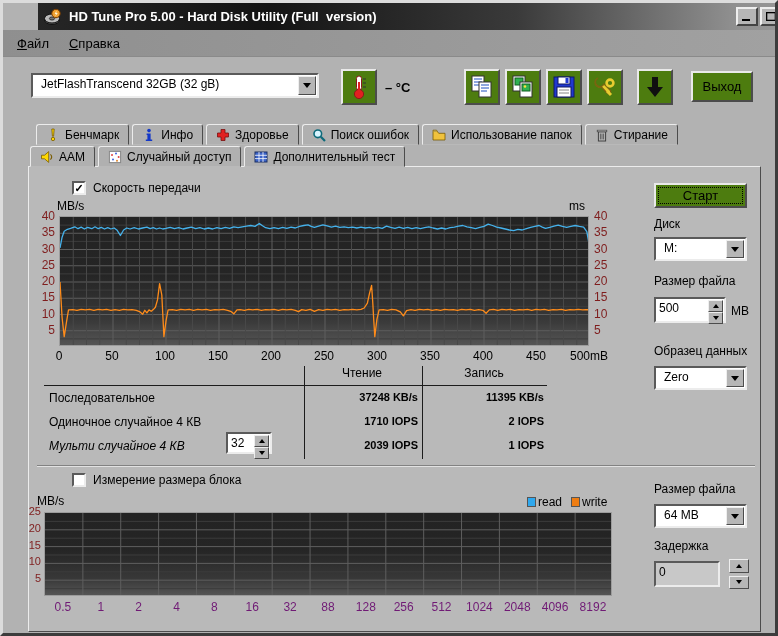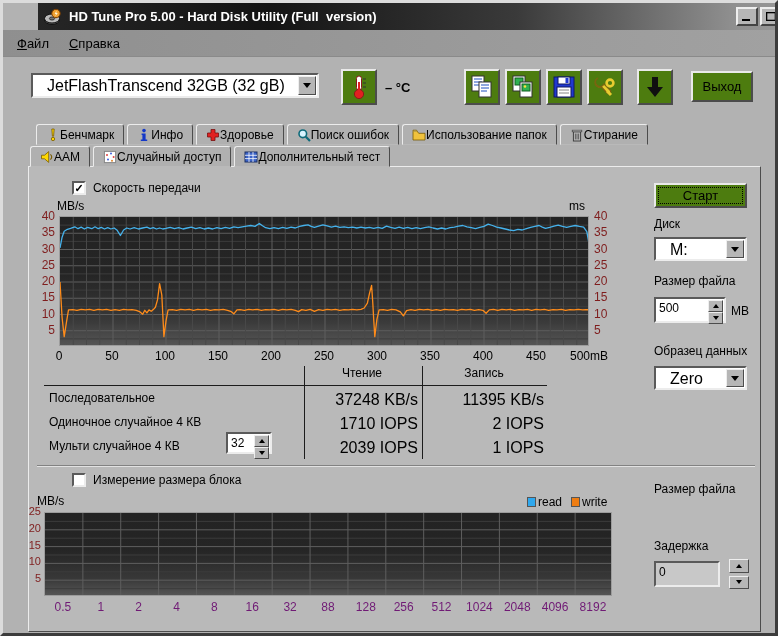--- a/index.html
+++ b/index.html
@@ -19,58 +19,58 @@
     border-color:#eee #444 #444 #eee; display:flex; align-items:center; justify-content:center; padding:0; }
   
   .menubar { position:absolute; left:0; top:27px; width:772px; height:27px;
     background:linear-gradient(90deg,#8f8f8f,#a1a1a1); border-bottom:1px solid #8a8a8a;
     display:flex; align-items:center; padding-left:4px; }
   .menu-item { font-size:13px; color:#000; padding:3px 10px; cursor:default; }
   .btn { background:#4d7c0f; border:2px solid; border-color:#e9e9e9 #4c4c4c #4c4c4c #e9e9e9;
     font-size:13px; color:#000; display:flex; align-items:center; justify-content:center; }
   .combo { position:absolute; display:flex; background:#fff; border:2px solid;
     border-color:#5a5a5a #ececec #ececec #5a5a5a; }
-  .combo-text { flex:1; font-size:16px; padding:2px 14px; white-space:nowrap; overflow:hidden; }
+  .combo-text { flex:1; font-size:12px; padding:2px 8px; white-space:nowrap; overflow:hidden; }
   .combo-btn { width:18px; margin:1px; background:#b6b6b6; border:1px solid;
     border-color:#eee #4c4c4c #4c4c4c #eee; display:flex; align-items:center; justify-content:center; }
   .arr-down { width:0; height:0; border:4px solid transparent; border-top:5px solid #000; margin-top:4px; }
   .arr-up-s { width:0; height:0; border:3px solid transparent; border-bottom:4px solid #000; margin-bottom:3px; }
   .arr-dn-s { width:0; height:0; border:3px solid transparent; border-top:4px solid #000; margin-top:3px; }
   .spin { position:absolute; display:flex; background:#fff; border:2px solid;
     border-color:#5a5a5a #ececec #ececec #5a5a5a; }
   .spin-text { flex:1; font-size:12px; padding:2px 3px; }
   .spin-btns { width:15px; margin:1px; display:flex; flex-direction:column; }
   .spin-b { flex:1; background:#b6b6b6; border:1px solid; border-color:#eee #4c4c4c #4c4c4c #eee;
     display:flex; align-items:center; justify-content:center; padding:0; }
   .label { position:absolute; font-size:12px; color:#000; white-space:nowrap; }
   .check-row { position:absolute; display:flex; align-items:center; gap:7px; }
   .check-box { width:14px; height:14px; background:#fff; border:2px solid;
     border-color:#5a5a5a #ececec #ececec #5a5a5a; font-size:11px; font-weight:bold;
     display:flex; align-items:center; justify-content:center; line-height:1; }
   .check-label { font-size:12px; }
   
   .tab-row { position:absolute; display:flex; gap:3px; z-index:3; }
-  .tab { display:flex; align-items:center; padding:0 9px; height:21px;
+  .tab { display:flex; align-items:center; gap:5px; padding:0 9px; height:21px;
     background:#b0b0b0; border:1px solid; border-color:#ececec #4c4c4c #b9b9b9 #ececec;
     border-radius:3px 3px 0 0; font-size:12px; white-space:nowrap; }
   .tab .icon { display:flex; width:14px; height:14px; }
   .tab.active { height:27px; margin-top:-4px; background:#b9b9b9; border-bottom:none;
     z-index:5; padding-top:2px; }
   
   #panel { position:absolute; left:25px; top:163px; width:733px; height:466px;
     background:#b9b9b9; border:1px solid; border-color:#ececec #4c4c4c #4c4c4c #ececec; z-index:1; }
   .plot { position:absolute; border:1px solid #9c9c9c;
     background:linear-gradient(180deg,#232323 0%,#252525 45%,#383838 80%,#555 100%); }
   .ytick { position:absolute; font-size:12px; color:#7f1d1d; }
   .xtick { position:absolute; font-size:12px; color:#000; text-align:center; width:52px; }
   .xcat-row { position:absolute; display:flex; }
   .xcat { flex:1; text-align:center; font-size:12px; color:#701a75; }
   .tline { position:absolute; background:#1c1c1c; }
   .stat-label { position:absolute; font-size:12px; }
-  .stat-val { position:absolute; font-size:16px; font-weight:normal; text-align:right; }
+  .stat-val { position:absolute; font-size:11px; font-weight:bold; text-align:right; }
   .col-head { position:absolute; font-size:12px; text-align:center; width:100px; }
   .divider { position:absolute; height:2px; border-top:1px solid #828282; border-bottom:1px solid #e2e2e2; }
   .legend { position:absolute; display:flex; align-items:center; gap:9px; }
   .legend-item { display:flex; align-items:center; gap:2px; font-size:12px; }
   .swatch { width:9px; height:10px; border:1px solid #555; }
   .focus-dots { outline:1px dotted #000; outline-offset:-5px; }
 </style>
 </head>
 <body>
 
@@ -389,21 +389,21 @@
       <div class="tline" style="left:393px; top:199px; width:1px; height:93px;"></div>
 
       <div class="stat-label" style="left:20px; top:224px;">Последовательное</div>
       <div class="stat-val" style="left:277px; top:224px; width:112px;">37248 KB/s</div>
       <div class="stat-val" style="left:395px; top:224px; width:120px;">11395 KB/s</div>
 
       <div class="stat-label" style="left:20px; top:248px;">Одиночное случайное 4 КВ</div>
       <div class="stat-val" style="left:277px; top:248px; width:112px;">1710 IOPS</div>
       <div class="stat-val" style="left:395px; top:248px; width:120px;">2 IOPS</div>
 
-      <div class="stat-label" style="left:20px; top:272px;">Мульти случайное 4 КВ</div>
+      <div class="stat-label" style="left:20px; top:272px;font-style:italic;">Мульти случайное 4 КВ</div>
       <div class="spin" style="left:197px; top:265px; width:46px; height:22px;">
         <span class="spin-text">32</span>
         <span class="spin-btns">
           <button class="spin-b">
               <span class="arr-up-s"></span>
             </button>
           <button class="spin-b">
               <span class="arr-dn-s"></span>
             </button>
         </span>
@@ -502,20 +502,26 @@
     <span class="label" style="left:702px; top:137px;">MB</span>
     <span class="label" style="left:625px; top:177px;">Образец данных</span>
     <div class="combo" style="left:625px; top:199px; width:93px; height:24px;">
       <span class="combo-text">Zero</span>
       <span class="combo-btn">
           <span class="arr-down"></span>
         </span>
     </div>
 
     <span class="label" style="left:625px; top:315px;">Размер файла</span>
+    <div class="combo" style="left:625px; top:337px; width:93px; height:24px;">
+      <span class="combo-text">64 MB</span>
+      <span class="combo-btn">
+          <span class="arr-down"></span>
+        </span>
+    </div>
     <span class="label" style="left:625px; top:372px;">Задержка</span>
     <div class="spin" style="left:625px; top:394px; width:66px; height:26px; background:#c8c8c8;">
       <span class="spin-text">0</span>
     </div>
     <div style="position:absolute; left:700px; top:392px; width:20px; height:30px; display:flex; flex-direction:column; gap:3px;">
       <button class="spin-b" style="height:13px;">
           <span class="arr-up-s"></span>
         </button>
       <button class="spin-b" style="height:13px;">
           <span class="arr-dn-s"></span>

